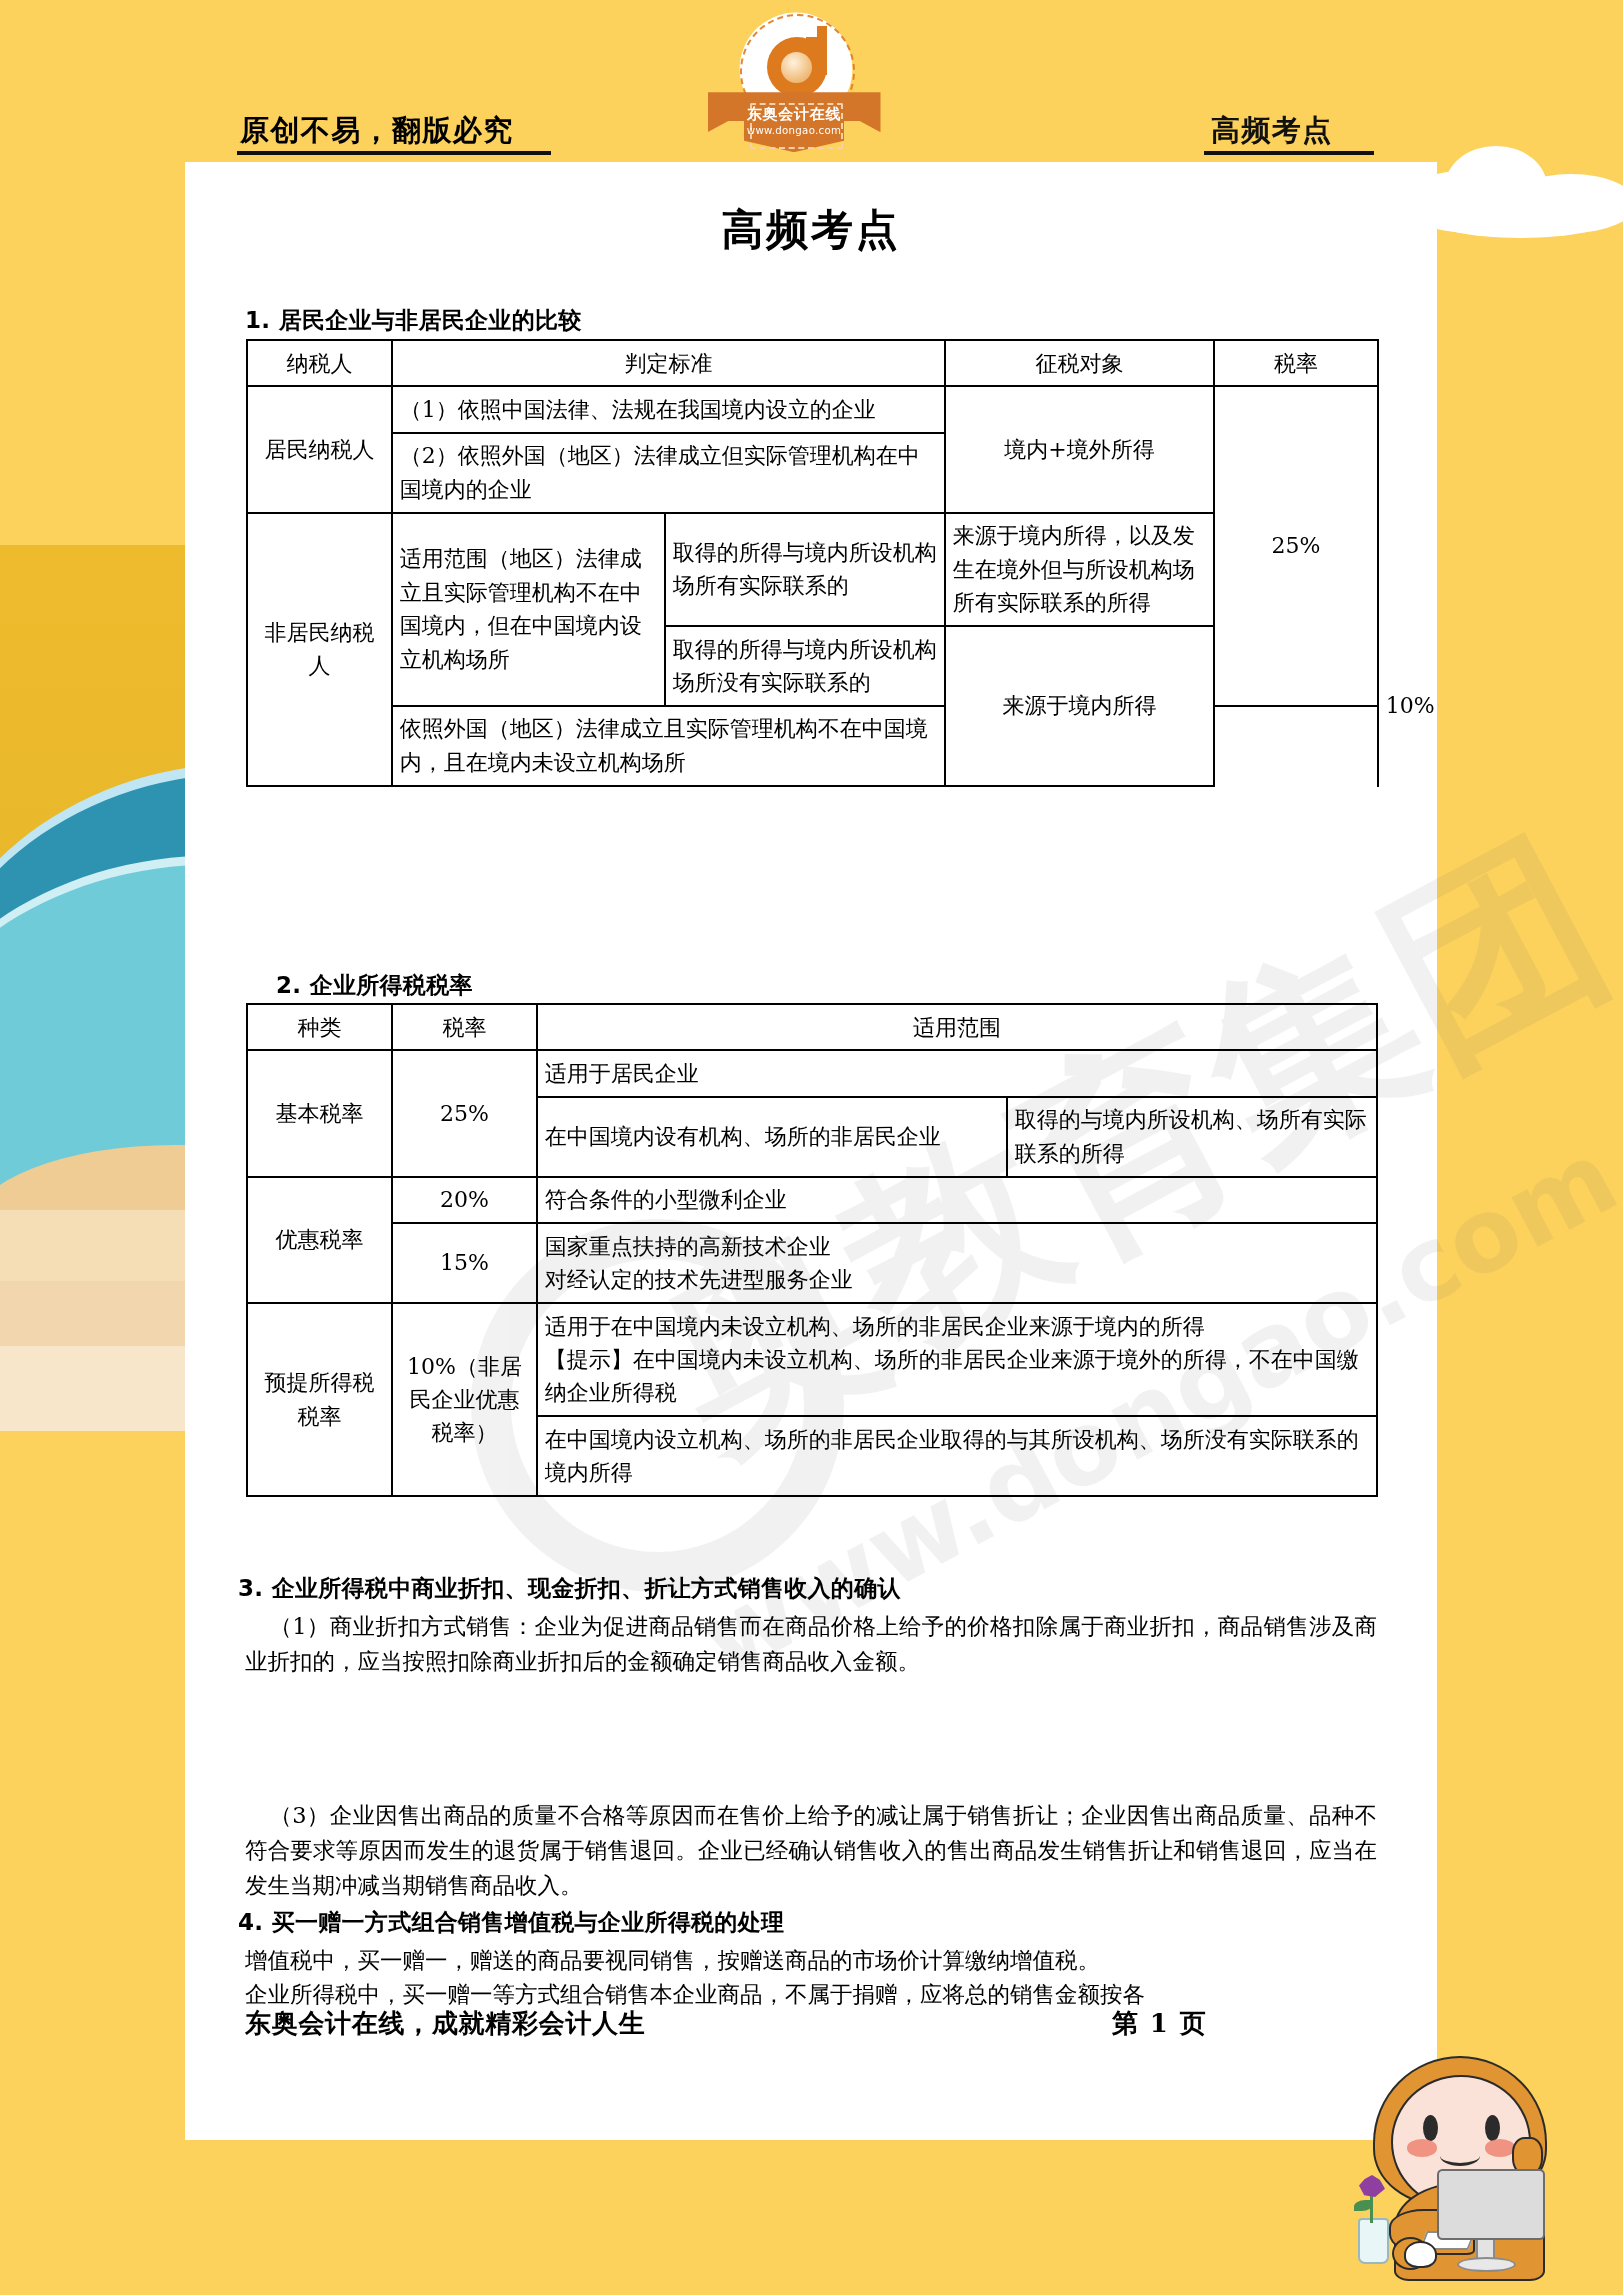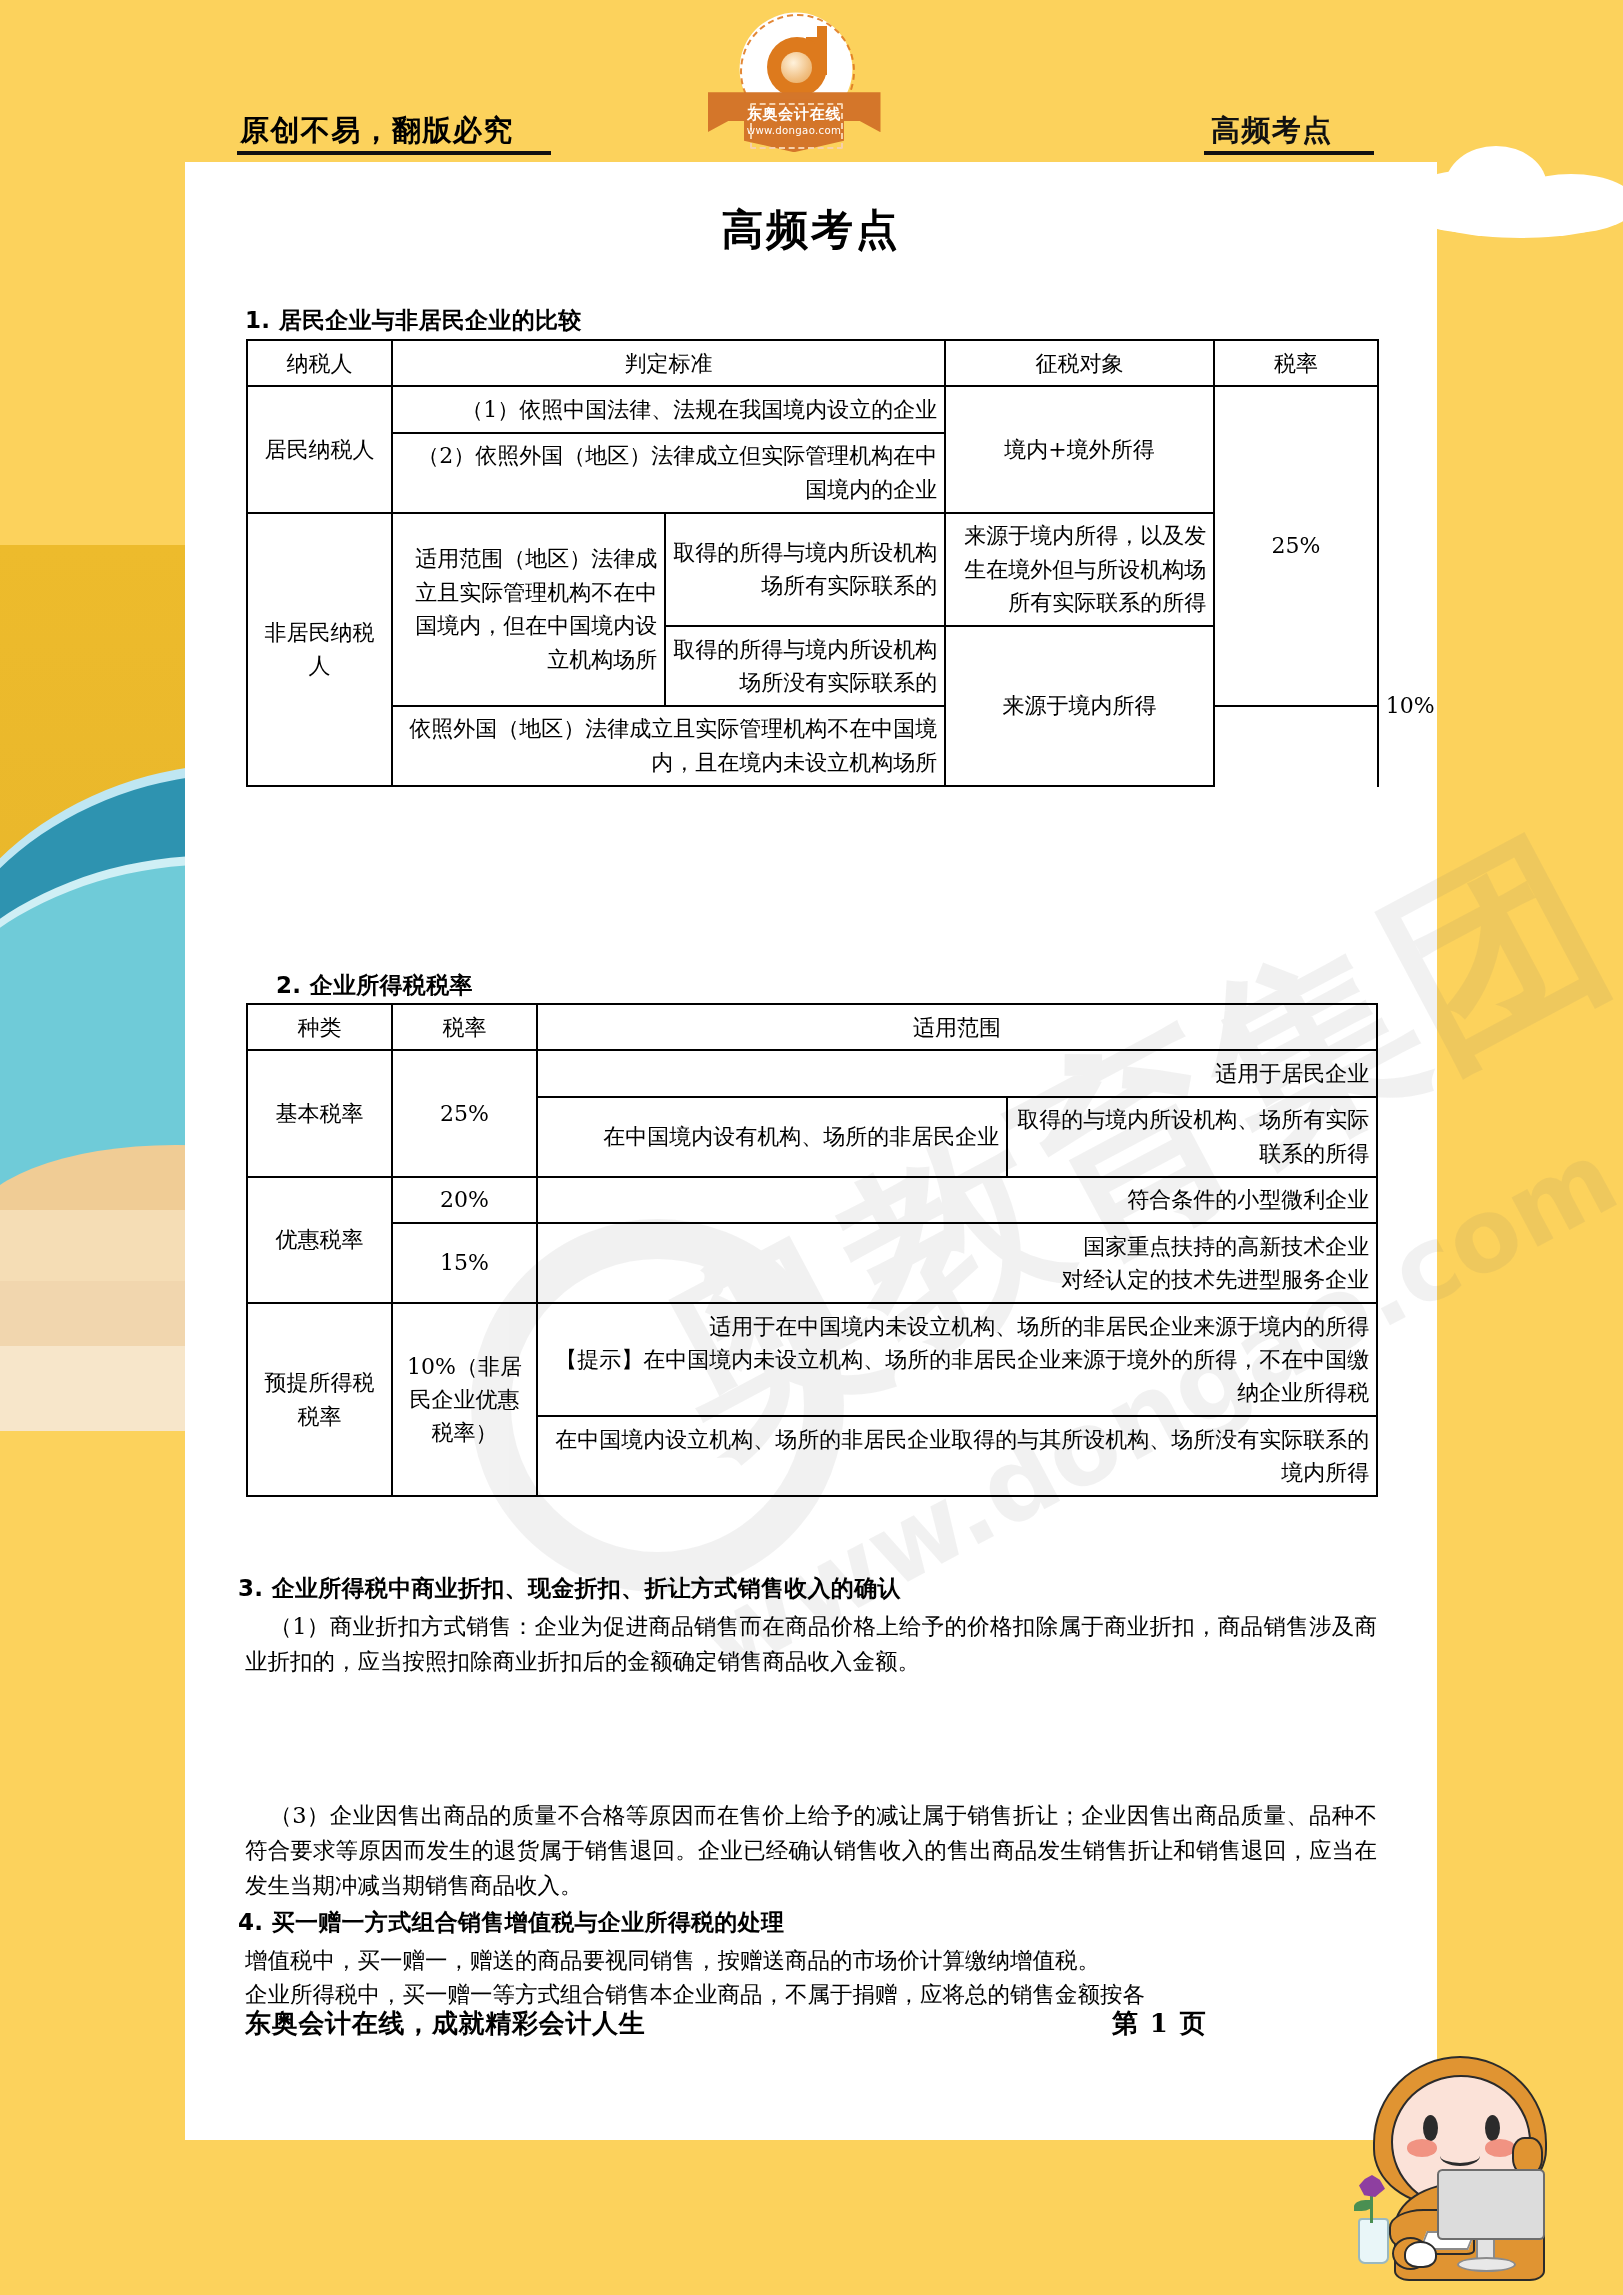--- a/index.html
+++ b/index.html
@@ -75,21 +75,21 @@
   
   #content{position:absolute;left:0;top:0;width:1252px;height:1978px;z-index:4;}
   .doc-title{position:absolute;left:0;top:40px;width:1252px;text-align:center;font-size:42px;
              font-weight:bold;color:#000;font-family:"DejaVu Serif","Liberation Serif",serif;letter-spacing:2.7px;}
   .section-head{position:absolute;font-size:23px;font-weight:bold;color:#000;
                 font-family:"DejaVu Sans","Liberation Sans",sans-serif;letter-spacing:0.3px;white-space:nowrap;}
   table.dt{position:absolute;border-collapse:collapse;table-layout:fixed;}
   table.dt td{border:2px solid #000;padding:5.5px 6.8px;font-size:22px;line-height:1.52;
               color:#000;vertical-align:middle;font-family:"DejaVu Serif","Liberation Serif",serif;}
   td.c{text-align:center;}
-  td.l{text-align:right;}
+  td.l{text-align:left;}
   .para{position:absolute;font-size:22.5px;line-height:1.56;color:#000;text-align:justify;
         font-family:"DejaVu Serif","Liberation Serif",serif;}
   .foot-left{position:absolute;left:60px;top:1844px;font-size:26px;font-weight:bold;color:#000;
              font-family:"DejaVu Sans","Liberation Sans",sans-serif;letter-spacing:0.7px;}
   .foot-right{position:absolute;left:927px;top:1844px;font-size:26px;font-weight:bold;color:#000;
               font-family:"DejaVu Serif","Liberation Serif",serif;letter-spacing:1.4px;}
   
   #mascot{position:absolute;left:1336px;top:2035px;width:273px;height:260px;z-index:6;}
   .m-hair{position:absolute;left:37px;top:20.5px;width:170px;height:147px;background:#E09432;
           border:2.7px solid #2b2b2b;border-radius:52% 52% 44% 44%/60% 60% 40% 40%;}

